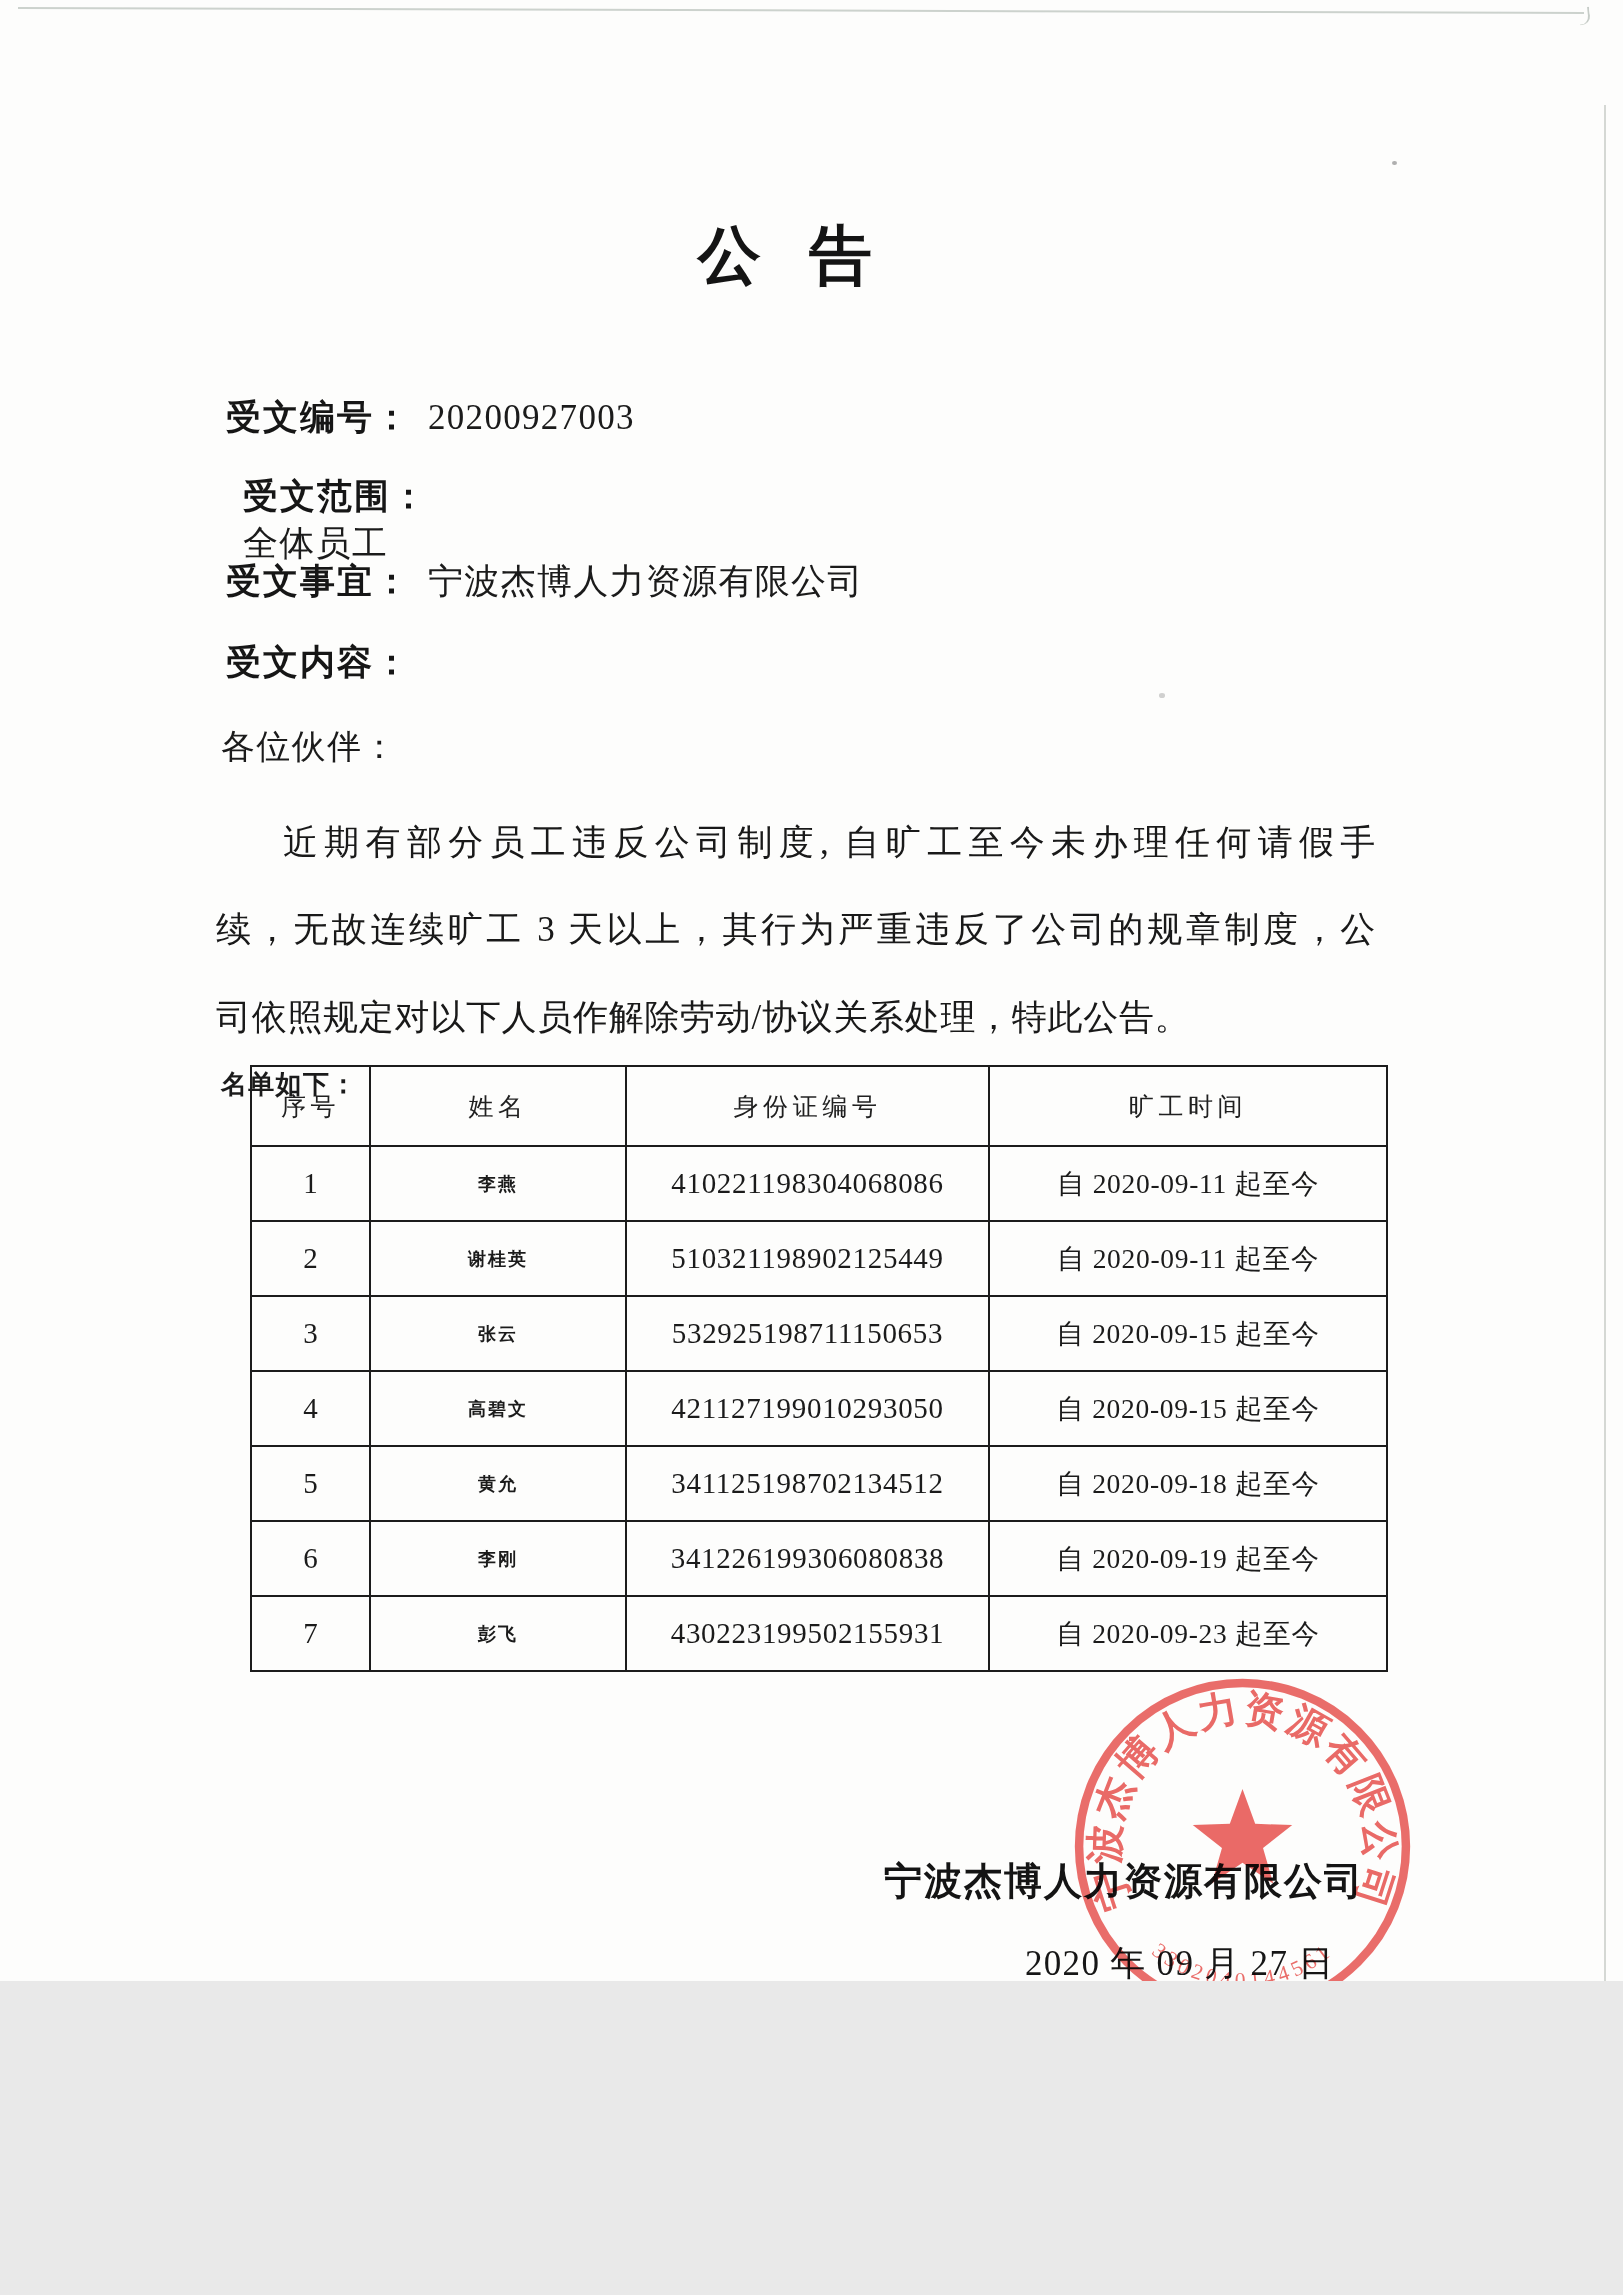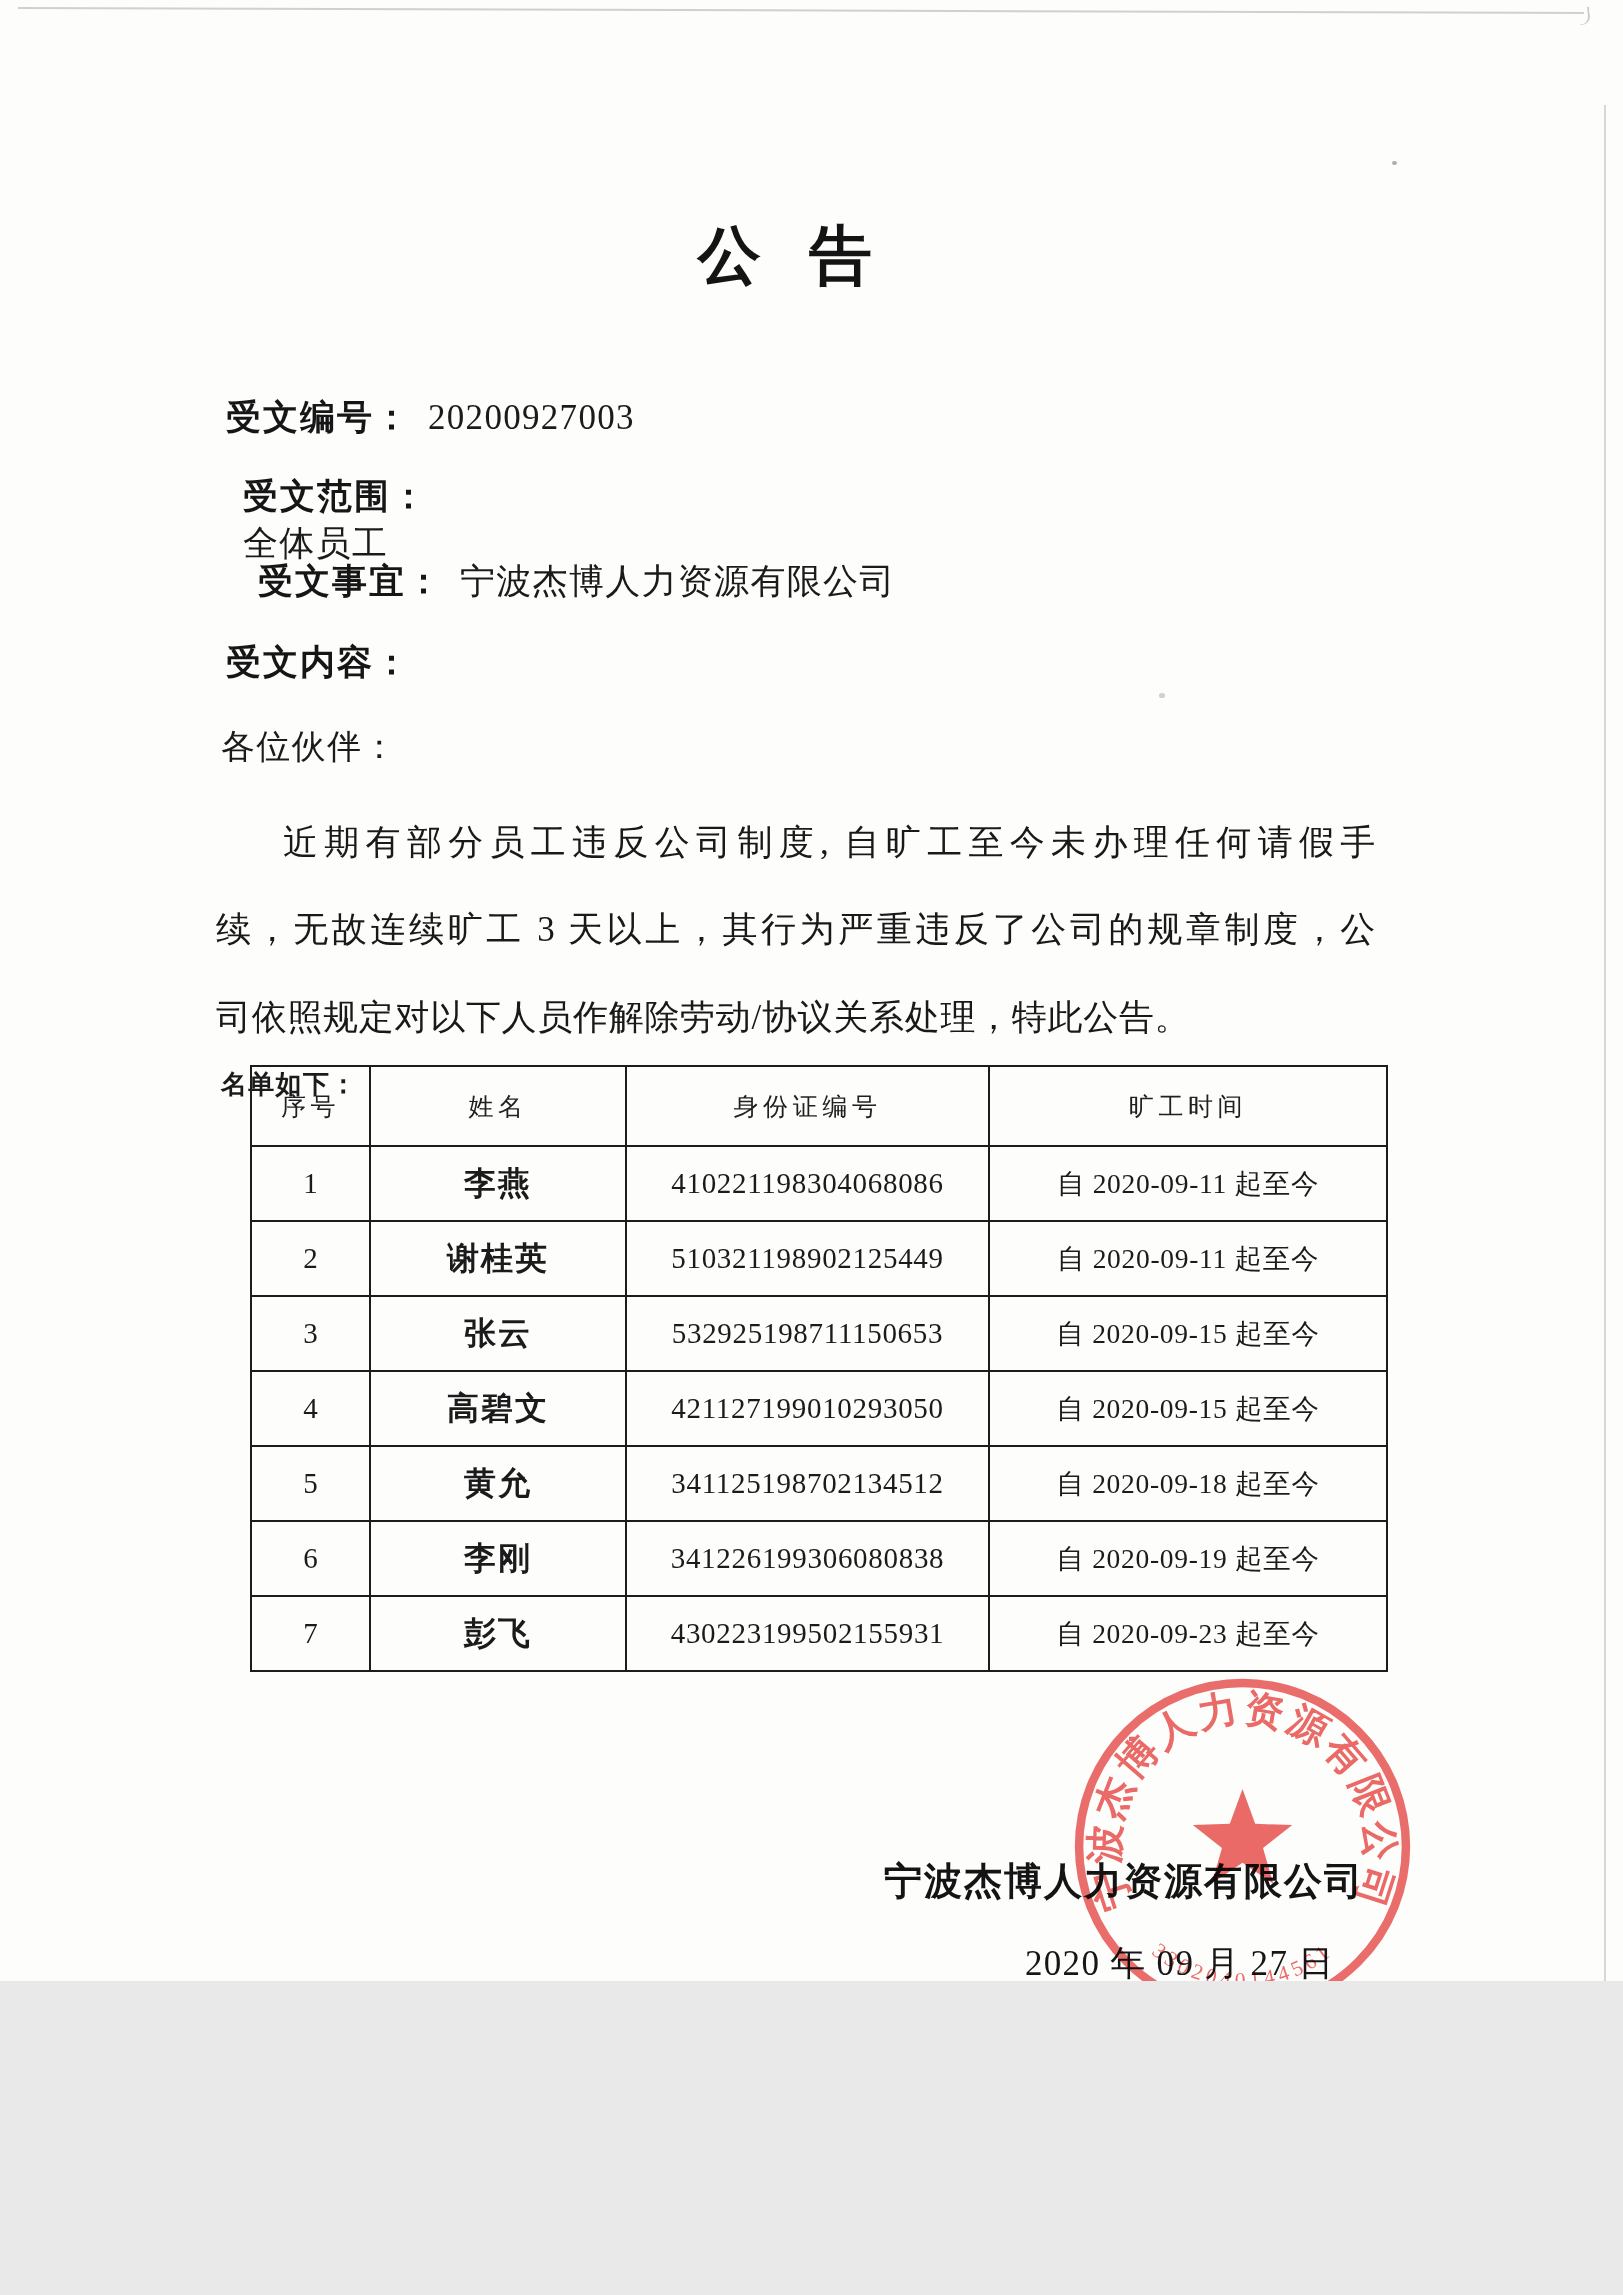--- a/index.html
+++ b/index.html
@@ -25,21 +25,21 @@
     background:#9a9a9a;border-radius:50%;opacity:.45;}
 
   .title{
     position:absolute;left:216px;top:213px;width:1139px;
     font-size:63px;font-weight:700;text-align:center;
     word-spacing:30px;letter-spacing:1.3px;color:#141414;
   }
   .meta-row{position:absolute;left:226px;display:flex;align-items:baseline;white-space:nowrap;}
   .meta-row .label{font-size:35px;font-weight:700;letter-spacing:2px;color:#161616;}
   .meta-row .value{font-size:35px;margin-left:17px;letter-spacing:1.3px;}
-  .m0{top:394px;} .m1{top:473px;flex-direction:column;} .m2{top:558px;margin-left:32px;} .m3{top:639px;justify-content:flex-end;}
+  .m0{top:394px;} .m1{top:473px;flex-direction:column;} .m2{top:558px;} .m3{top:639px;justify-content:flex-end;}
 
   .salutation{position:absolute;left:221px;top:724px;font-size:34px;letter-spacing:1.3px;}
 
   .body-line{position:absolute;left:216px;width:1160px;font-size:35px;
     letter-spacing:0.7px;white-space:normal;color:#191919;}
   .bl0{top:819px;padding-left:67px;width:1093px;text-align:justify;text-align-last:justify;}
   .bl1{top:906px;text-align:justify;text-align-last:justify;}
   .bl2{top:994px;}
 
   .list-intro{position:absolute;left:221px;top:1067px;font-size:26px;font-weight:600;letter-spacing:1.3px;}
@@ -54,21 +54,21 @@
   table.roster col.c2{width:363px;} table.roster col.c3{width:398px;}
   table.roster th,table.roster td{
     border:2px solid #1c1c1c;text-align:center;vertical-align:middle;
     padding:0;overflow:hidden;
   }
   table.roster{border:2.6px solid #161616;}
   table.roster tr.hdr{height:80px;}
   table.roster tr.row{height:75px;}
   table.roster th{font-size:25px;font-weight:500;letter-spacing:4.6px;color:#202020;}
   td.seq{font-size:29px;}
-  td.name{font-size:32px;font-weight:600;letter-spacing:2px;}
+  td.name{font-size:18px;font-weight:600;letter-spacing:2px;}
   td.idnum{font-size:29px;letter-spacing:0.7px;}
   td.date{font-size:27.5px;letter-spacing:0.7px;}
 
   .sig-company{position:absolute;left:884px;top:1856px;font-size:38px;font-weight:600;
     letter-spacing:2px;white-space:nowrap;color:#141414;}
   .sig-date{position:absolute;left:1025px;top:1940px;font-size:35px;letter-spacing:1.3px;
     white-space:nowrap;color:#161616;}
 
   .stamp{position:absolute;left:1066px;top:1670px;width:353px;height:353px;
     mix-blend-mode:multiply;opacity:.92;}

